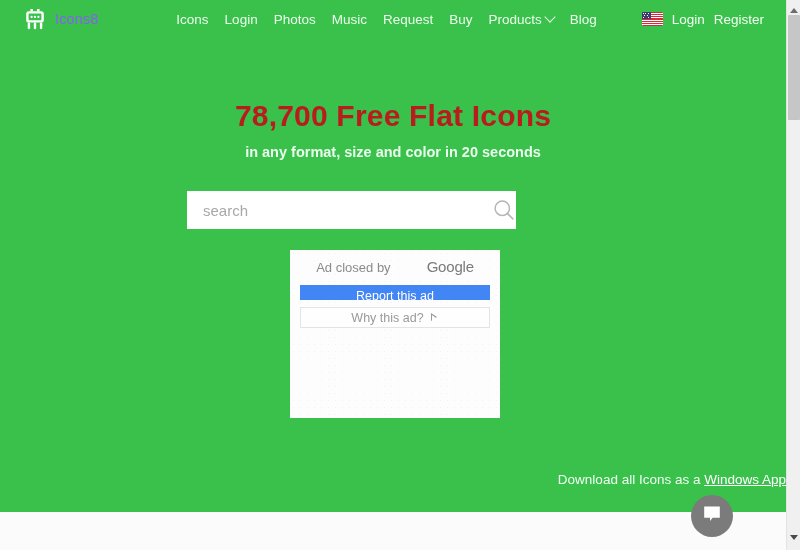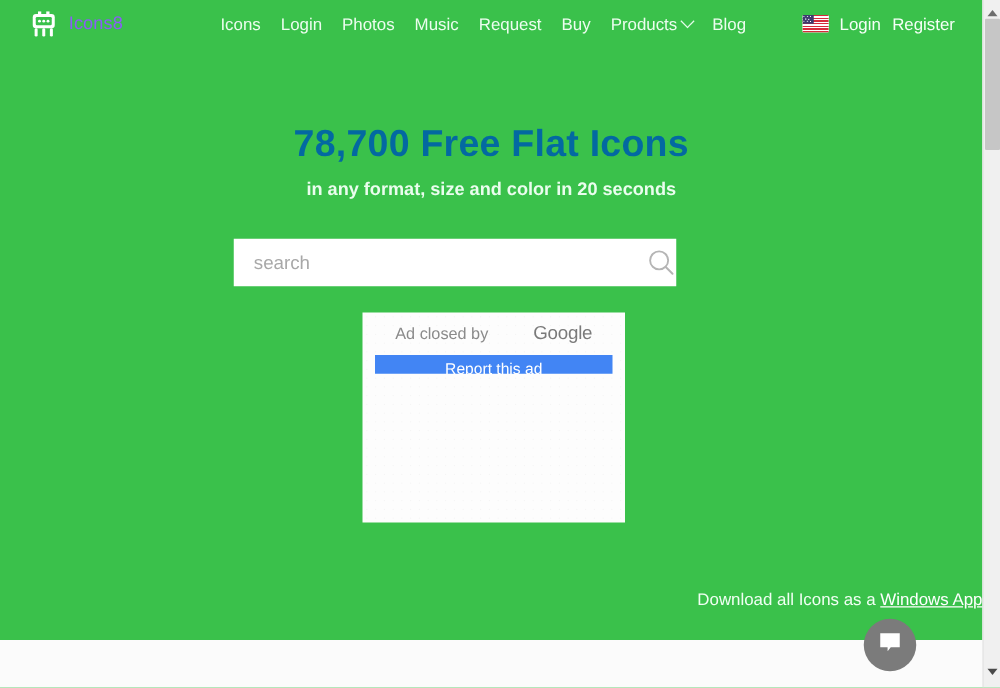--- a/index.html
+++ b/index.html
@@ -128,40 +128,40 @@
     cursor: pointer;
     white-space: nowrap;
   }
 
   
   .headline {
     position: absolute;
     left: 0; top: 79px;
     width: 786px;
     text-align: center;
-    color: #0369a1;
+    color: #b91c1c;
     font-size: 30px;
     font-weight: bold;
     letter-spacing: .2px;
   }
   .subhead {
     position: absolute;
     left: 0; top: 129px;
     width: 786px;
     text-align: center;
     color: #eafdee;
     font-size: 14.5px;
     font-weight: bold;
   }
 
   
   .search-wrap {
     position: absolute;
     left: 187px; top: 191px;
-    width: 354px; height: 38px;
+    width: 329px; height: 38px;
     background: #ffffff;
     display: flex;
     align-items: center;
     padding: 0 0 0 14px;
   }
   .search-input {
     flex: 1 1 auto;
     border: 0;
     outline: none;
     font-family: "Liberation Sans", sans-serif;
@@ -394,20 +394,24 @@
       </svg>
     </span>
   </div>
 
   <div class="ad-panel">
     <div class="ad-closed">
       <span>Ad closed by</span>
       <span class="google-word">Google</span>
     </div>
     <button class="btn-report">Report this ad</button>
+    <button class="btn-why">
+      <span>Why this ad?</span>
+      <i class="adchoice-glyph"></i>
+    </button>
   </div>
 
   <div class="download-line">
     <span>Download all Icons as a </span><span class="app-link">Windows App</span>
   </div>
 
   <div class="chat-fab">
     <span>
       <svg width="22" height="22" viewBox="0 0 22 22" aria-hidden="true">
         <path d="M3.2 3.6h15.6v11.1H11.6l-2.5 3.2-.05-3.2H3.2z" fill="#ffffff"></path>

